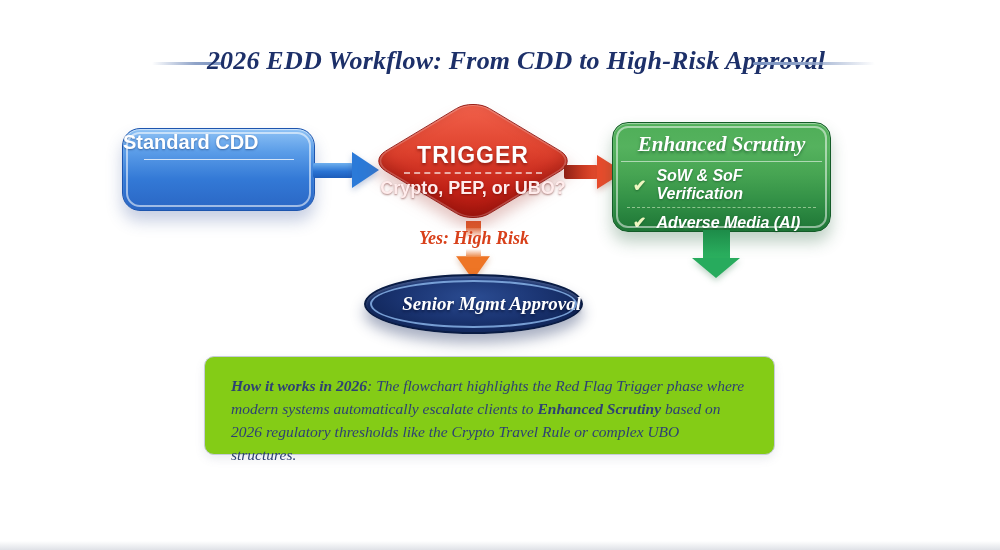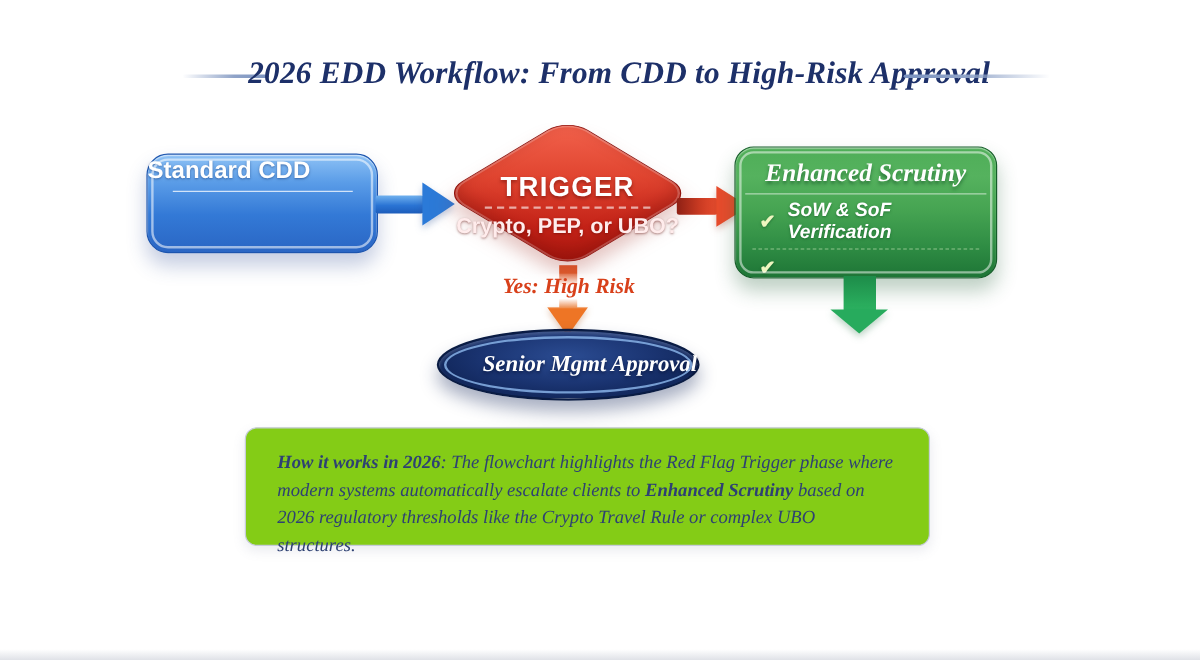--- a/index.html
+++ b/index.html
@@ -210,20 +210,21 @@
   <div class="green-box">
     <div class="gb-title">Enhanced Scrutiny</div>
     <div class="gb-div"></div>
     <div class="gb-item">
       <span class="gb-check">✔</span>
       <span class="gb-label">SoW &amp; SoF Verification</span>
     </div>
     <div class="gb-dashed"></div>
     <div class="gb-item">
       <span class="gb-check">✔</span>
+      <span class="gb-label">Adverse Media (AI)</span>
     </div>
   </div>
 
   <div class="shaft arr-green-shaft"></div>
   <div class="head arr-green-head"></div>
 
   <div class="ellipse">
     <div class="el-title">Senior Mgmt Approval</div>
   </div>
 

